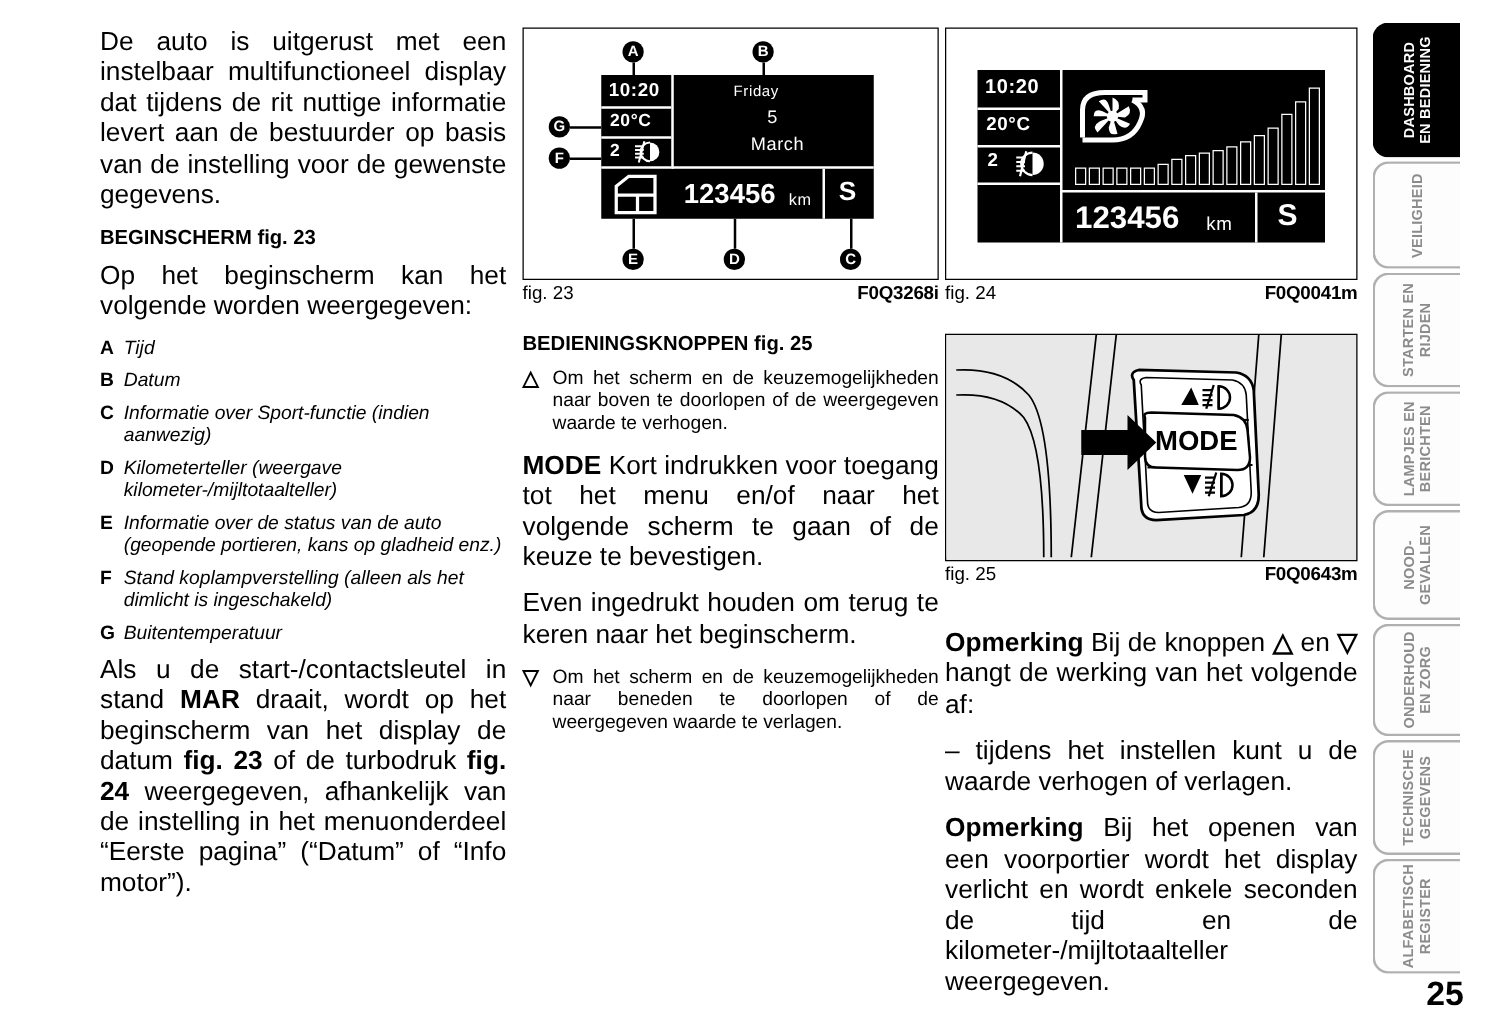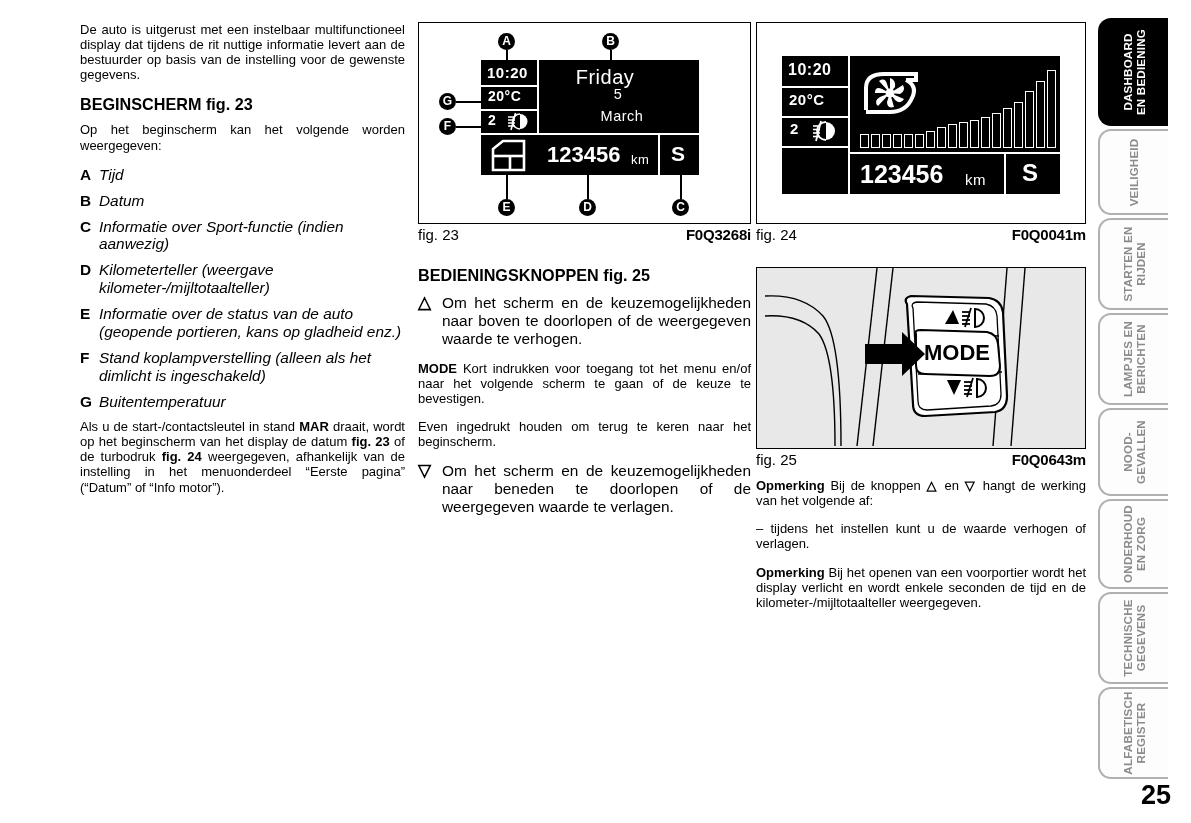--- a/index.html
+++ b/index.html
@@ -26,21 +26,21 @@
 
   
   h1.title {
     font-size: 25.5px;
     line-height: 1.14;
     font-weight: bold;
     margin: 0 0 20px 0;
     letter-spacing: -0.2px;
   }
   p.body {
-    font-size: 13px;
+    font-size: 21px;
     line-height: 1.165;
     margin: 0 0 13px 0;
     text-align: justify;
     -webkit-hyphens: none;
     hyphens: none;
   }
   p.body.last { margin-bottom: 0; }
   h2.head {
     font-size: 16.2px;
     font-weight: bold;
@@ -262,21 +262,21 @@
           </g>
           <line x1="9.5" y1="1" x2="5" y2="18" stroke="#fff" stroke-width="1.6"></line>
         </svg>
 
         <svg style="position:absolute;left:8px;top:79px;" width="40" height="33" viewBox="0 0 40 33">
           <path d="M4 10 L14 2 L35 2 L35 31 L4 31 Z" fill="none" stroke="#fff" stroke-width="2.6"></path>
           <line x1="4" y1="17" x2="35" y2="17" stroke="#fff" stroke-width="2.6"></line>
           <line x1="21" y1="17" x2="21" y2="31" stroke="#fff" stroke-width="2.6"></line>
         </svg>
 
-        <div class="lcdtxt" style="left:56px;width:136px;top:6px;font-size:20px;text-align:center;">Friday</div>
+        <div class="lcdtxt" style="left:56px;width:136px;top:6px;font-size:12px;text-align:center;">Friday</div>
         <div class="lcdtxt" style="left:56px;width:162px;top:26px;font-size:14.5px;text-align:center;">5</div>
         <div class="lcdtxt" style="left:56px;width:170px;top:48px;font-size:14.5px;text-align:center;">March</div>
 
         <div class="lcdtxt" style="left:66px;top:82px;font-size:22px;font-weight:bold;letter-spacing:0px;">123456</div>
         <div class="lcdtxt" style="left:150px;top:92px;font-size:13px;">km</div>
         <div class="lcdtxt" style="left:190px;top:82px;font-size:21px;font-weight:bold;">S</div>
       </div>
     </div>
     <div class="figcap">
       <span class="fname">fig. 23</span>
@@ -426,21 +426,21 @@
         </g>
 
         <path d="M108 76 L145 76 L145 64 L168 86 L145 108 L145 96 L108 96 Z" fill="#000"></path>
       </svg>
     </div>
     <div class="figcap">
       <span class="fname">fig. 25</span>
       <span class="fcode">F0Q0643m</span>
     </div>
 
-    <div style="margin-top:10px;">
+    <div style="margin-top:35px;">
       <p class="body"><span class="b">Opmerking</span><span> Bij de knoppen </span><span class="b">△</span><span> en </span><span class="b">▽</span><span> hangt de werking van het volgende af:</span></p>
 
       <p class="body">– tijdens het instellen kunt u de waarde verhogen of verlagen.</p>
 
       <p class="body last"><span class="b">Opmerking</span><span> Bij het openen van een voorportier wordt het display verlicht en wordt enkele seconden de tijd en de kilometer-/mijltotaalteller weergegeven.</span></p>
     </div>
   </div>
 
   <div id="rail">
       <div class="tab active" style="top: 0px; height: 108px;">

